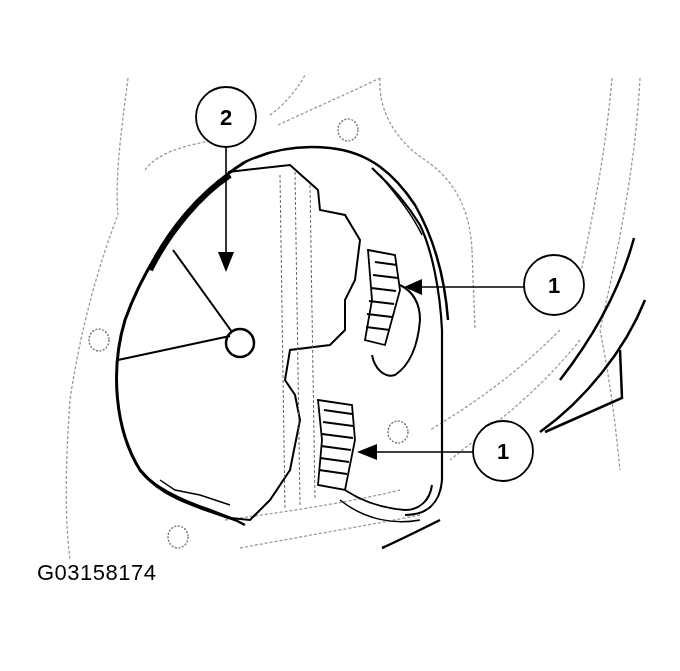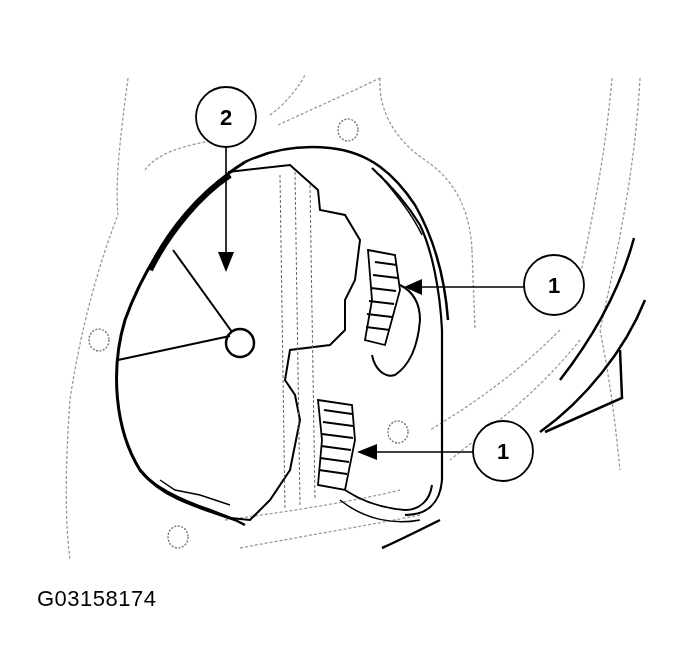--- a/index.html
+++ b/index.html
@@ -1,19 +1,19 @@
 <!DOCTYPE html>
 <html><head>
   <meta charset="utf-8">
   <style>
     html, body { margin: 0; padding: 0; background: #ffffff; }
     body { width: 680px; height: 671px; position: relative; overflow: hidden; font-family: "Liberation Sans", sans-serif; }
     #diagram { position: absolute; left: 0; top: 0; width: 680px; height: 671px; }
     .callout-label { font-family: "Liberation Sans", sans-serif; font-weight: bold; font-size: 22px; fill: #000; }
-    #figure-id { position: absolute; left: 37px; top: 586px; font-size: 22px; font-weight: normal; color: #000; letter-spacing: 0.5px; font-family: "Liberation Sans", sans-serif; }
+    #figure-id { position: absolute; left: 37px; top: 560px; font-size: 22px; font-weight: normal; color: #000; letter-spacing: 0.5px; font-family: "Liberation Sans", sans-serif; }
   </style>
 </head>
 <body>
 
 <svg id="diagram" viewBox="0 0 680 671" xmlns="http://www.w3.org/2000/svg">
 
   <g fill="none" stroke="#9a9a9a" stroke-width="1.3" stroke-dasharray="3,2">
     <path d="M128 78 C120 140, 115 180, 118 215 C100 260, 80 330, 70 400 C65 470, 65 520, 70 560"></path>
     <path d="M145 170 C160 150, 190 145, 215 140"></path>
     <path d="M270 115 C285 105, 300 85, 305 75"></path>

